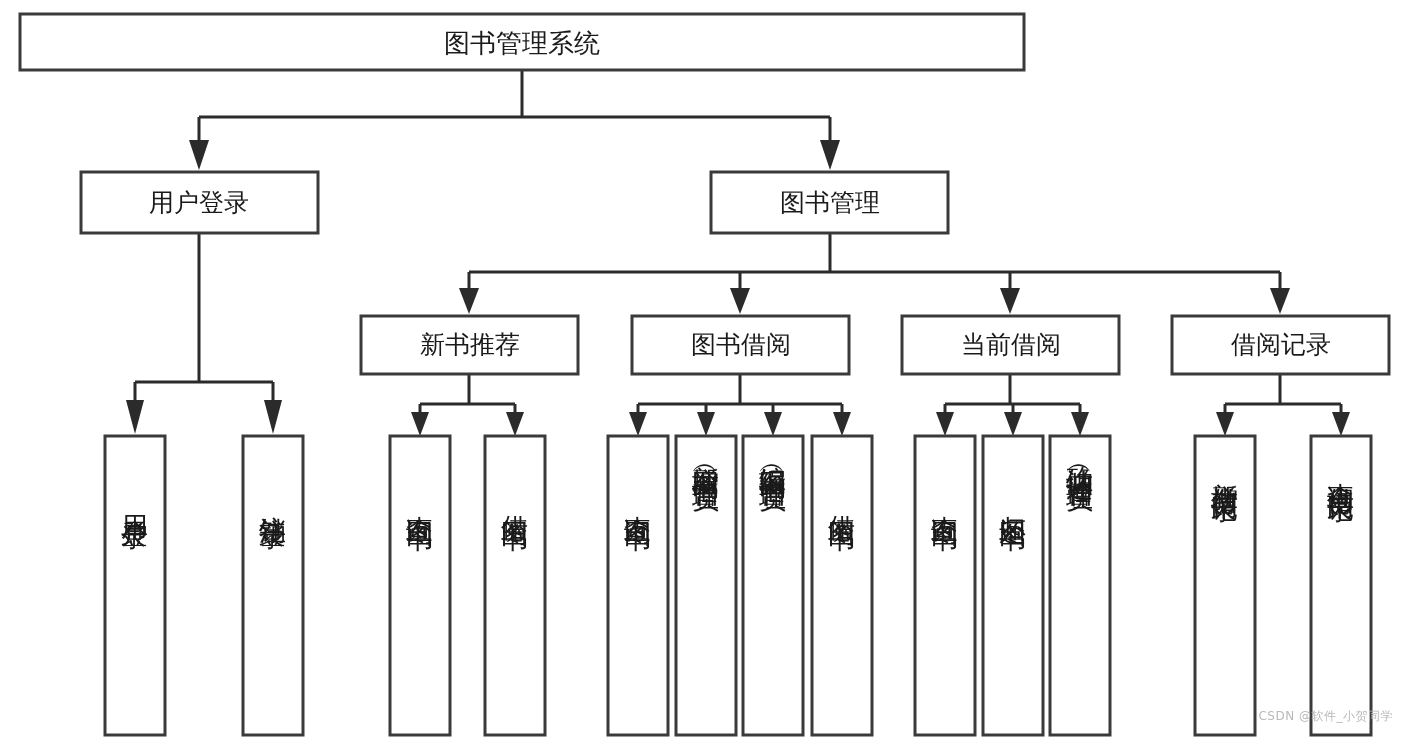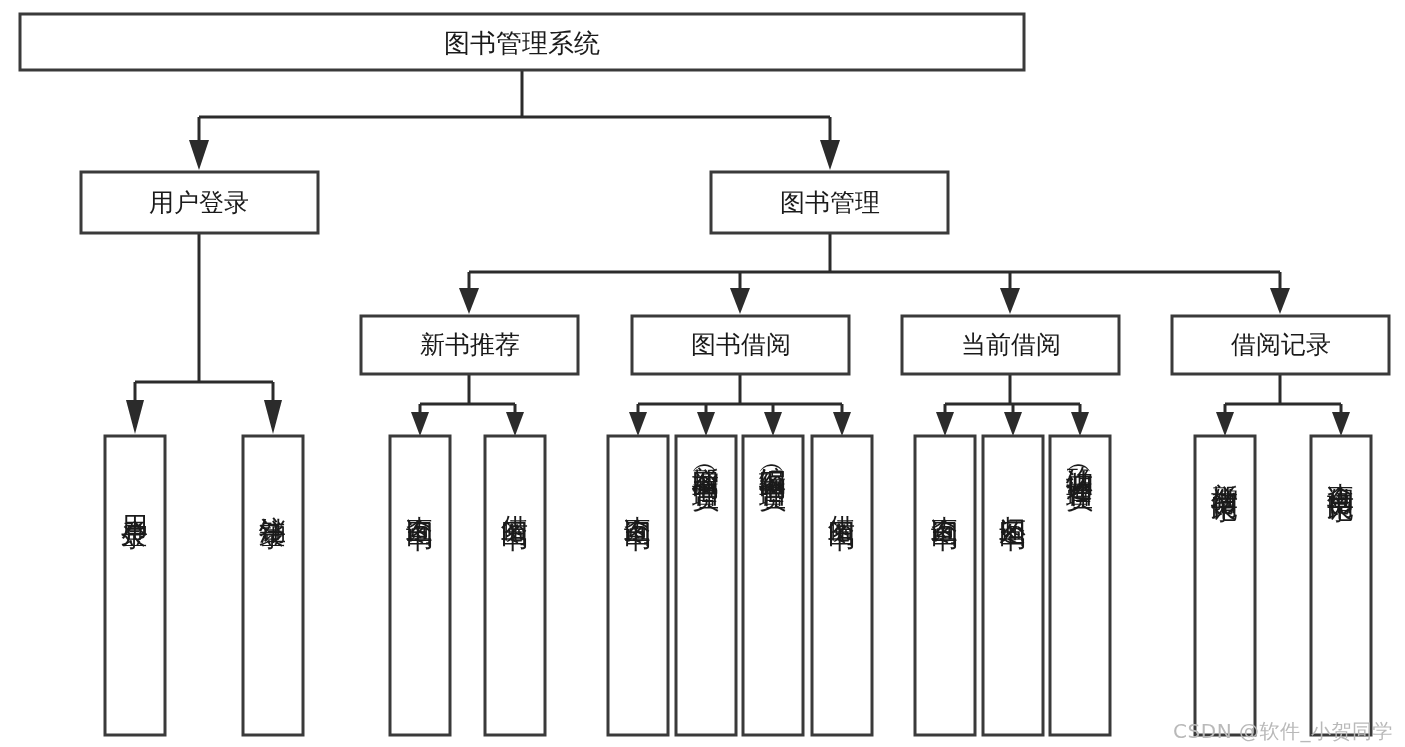--- a/index.html
+++ b/index.html
@@ -68,23 +68,23 @@
     font-family: "DejaVu Sans", "Liberation Sans", sans-serif;
     font-size: 27px;
     line-height: 1;
     letter-spacing: 3px;
     color: #1a1a1a;
     white-space: nowrap;
   }
   .watermark {
     position: absolute;
     right: 12px;
-    bottom: 2px;
-    font-family: "DejaVu Sans", "Liberation Sans", sans-serif;
-    font-size: 20px;
+    bottom: 22px;
+    font-family: "DejaVu Sans", "Liberation Sans", sans-serif;
+    font-size: 12px;
     color: #b9b9b9;
     letter-spacing: 0.5px;
     white-space: nowrap;
   }
 </style>
 </head>
 <body>
 
 <div id="diagram-root">
 

